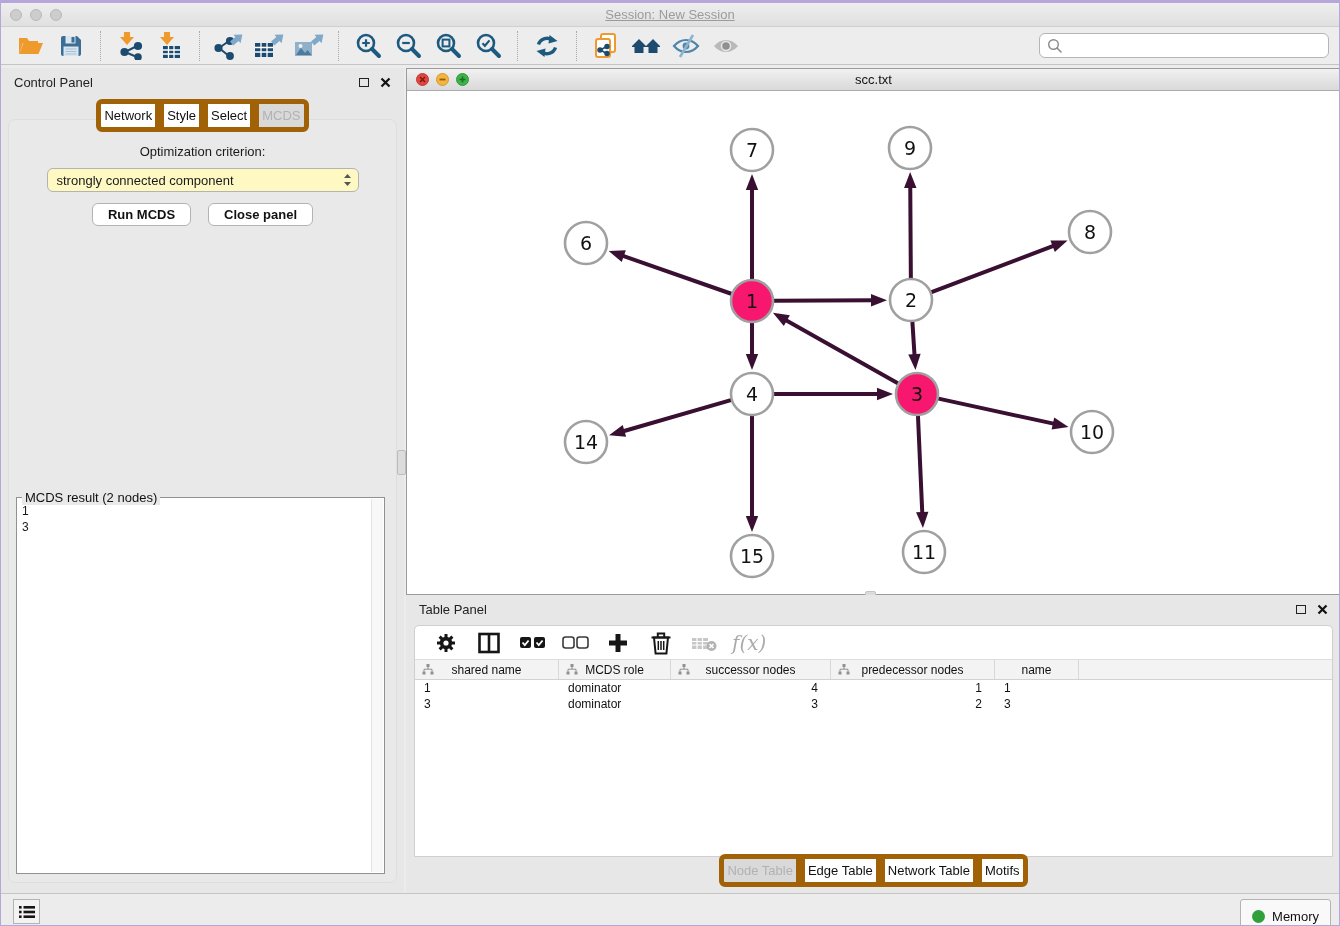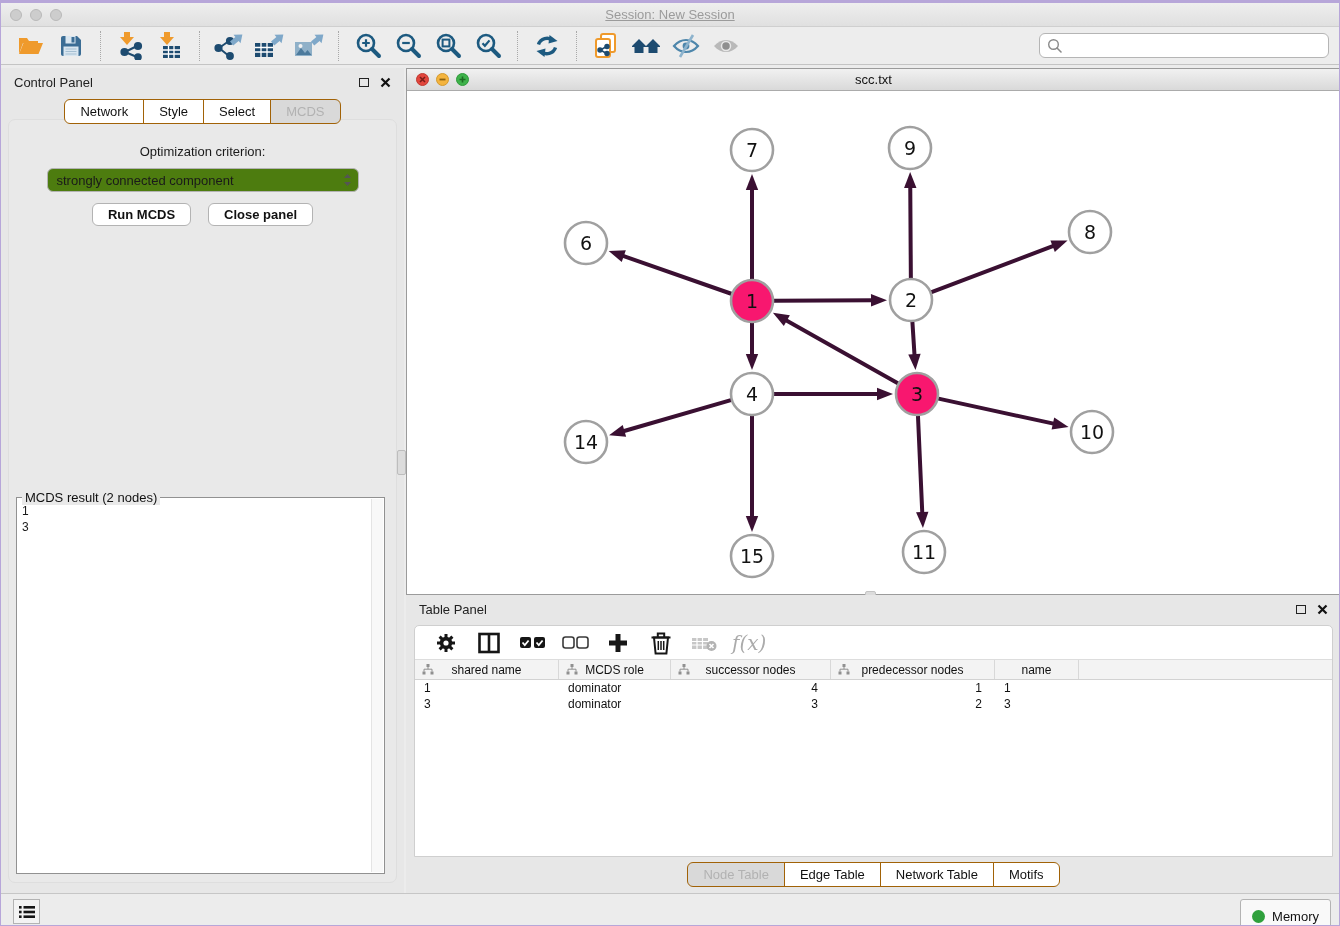--- a/index.html
+++ b/index.html
@@ -24,28 +24,28 @@
 
   
   .panel-header { height:28px; display:flex; align-items:center; padding:0 13px; color:#222; }
   .panel-header .spacer { flex:1; }
   .float-ico { width:10px; height:9px; border:1.6px solid #222; display:inline-block; margin-right:11px; }
   .close-ico svg { display:block; }
 
   
   .control-panel { position:absolute; left:0; top:65px; width:403px; height:825px; background:#e7e7e7; }
   .cp-tabs { position:absolute; top:31px; left:0; right:0; display:flex; justify-content:center; z-index:2; }
-  .tab { border:1px solid #a16207; margin-left:-1px; background:#fff; padding:4px 15px; font-size:13px; color:#111; white-space:nowrap;text-align:center; }
+  .tab { border:5px solid #a16207; margin-left:-1px; background:#fff; padding:4px 3px; font-size:13px; color:#111; white-space:nowrap;text-align:center; }
   .tab:first-child { border-radius:6px 0 0 6px; margin-left:0; }
   .tab:last-child  { border-radius:0 6px 6px 0; }
   .tab.selected { background:#d9d9d9; color:#b2b2b2; }
   .cp-body { position:absolute; left:7px; right:7px; top:51px; bottom:10px; background:#e9e9e9;
              border:1px solid #dedede; border-radius:7px; }
   .opt-label { text-align:center; margin-top:24px; font-size:13px; }
-  .combo { width:312px; height:24px; margin:9px auto 0; background:#4d7c0f; border:1px solid #b3b3b3; border-radius:6px;
+  .combo { width:312px; height:24px; margin:9px auto 0; background:#fef9c3; border:1px solid #b3b3b3; border-radius:6px;
            display:flex; align-items:center; padding:0 6px 0 9px; }
   .combo .combo-value { flex:1; font-size:13px; }
   .btn-row { display:flex; justify-content:center; gap:17px; margin-top:11px; }
   .btn { background:#fff; border:1px solid #b3b3b3; border-radius:6px; padding:3px 15px; font-size:13px; color:#111;font-weight:bold; }
   .group { position:absolute; left:7px; right:11px; top:377px; bottom:8px; border:1px solid #919191; background:#fff; }
   .legend { position:absolute; top:-8px; left:5px; background:#e9e9e9; padding:0 3px; font-size:13px; color:#111; }
   .result-pre { position:absolute; left:5px; top:5px; right:16px; bottom:3px; font:12px "Liberation Sans",sans-serif; line-height:16px; white-space:pre; overflow:hidden; }
   .vscroll { position:absolute; top:1px; bottom:1px; right:1px; width:12px; background:#f8f8f8; border-left:1px solid #e4e4e4; }
 
   

